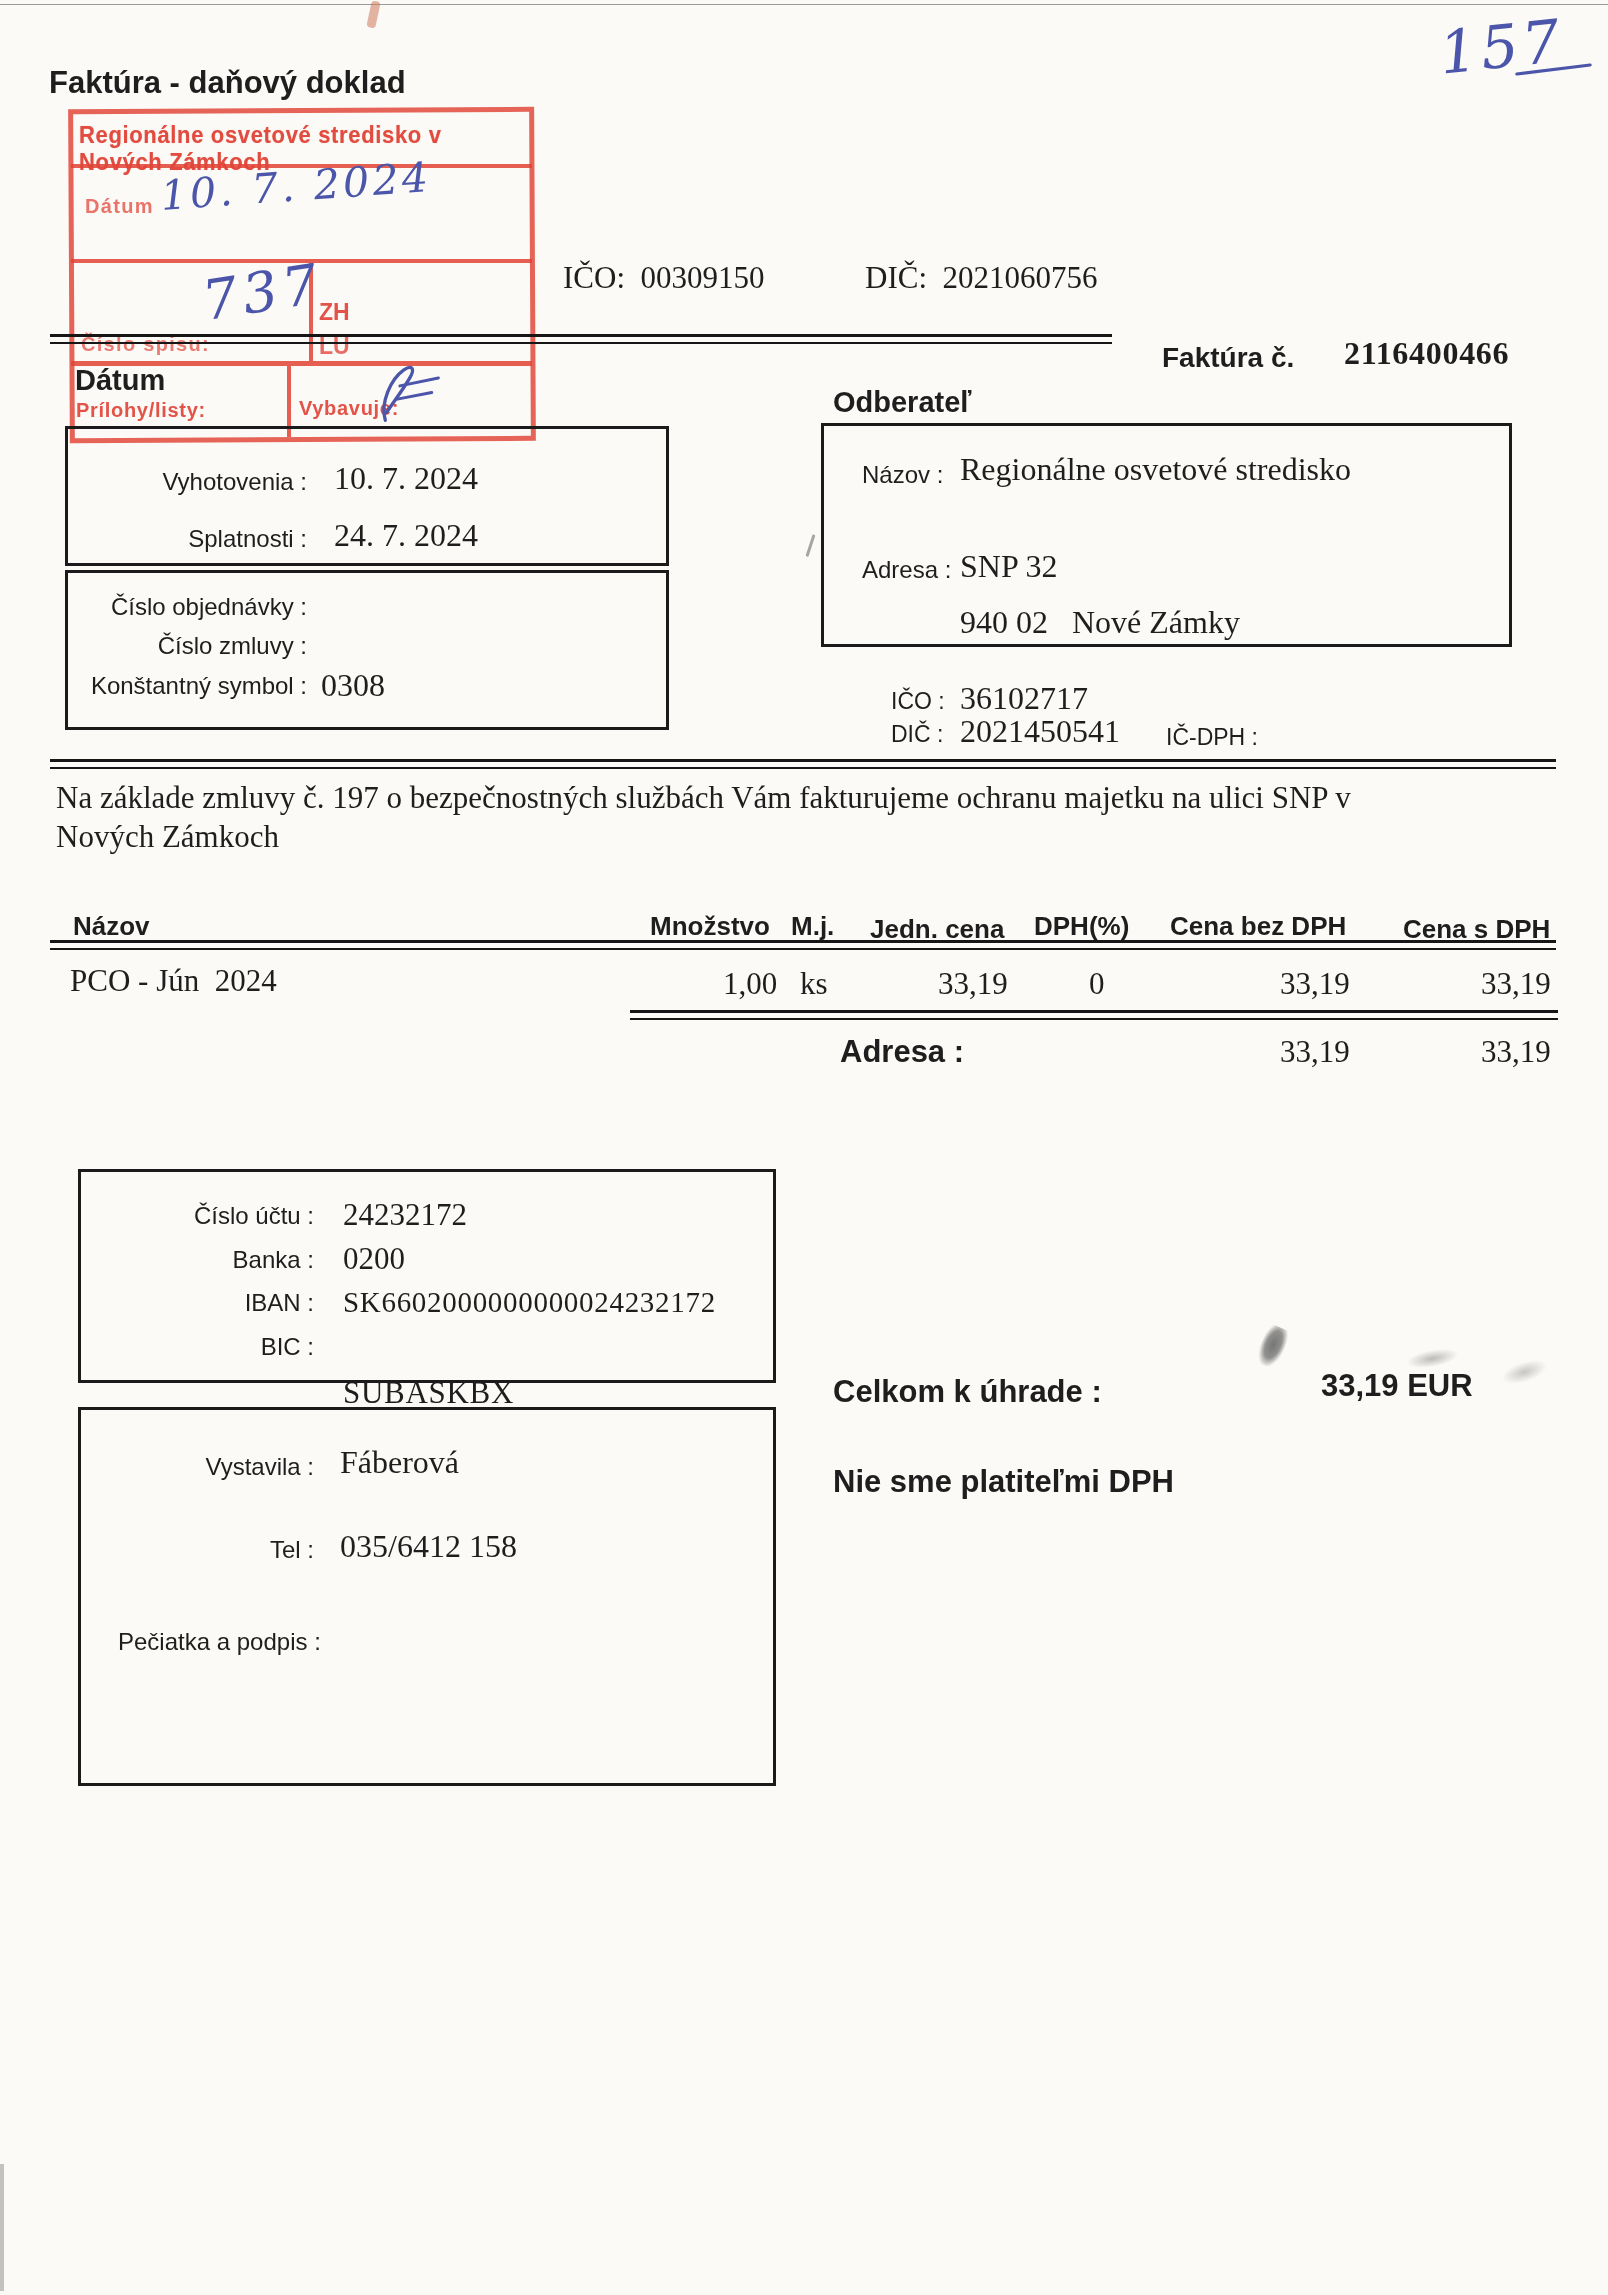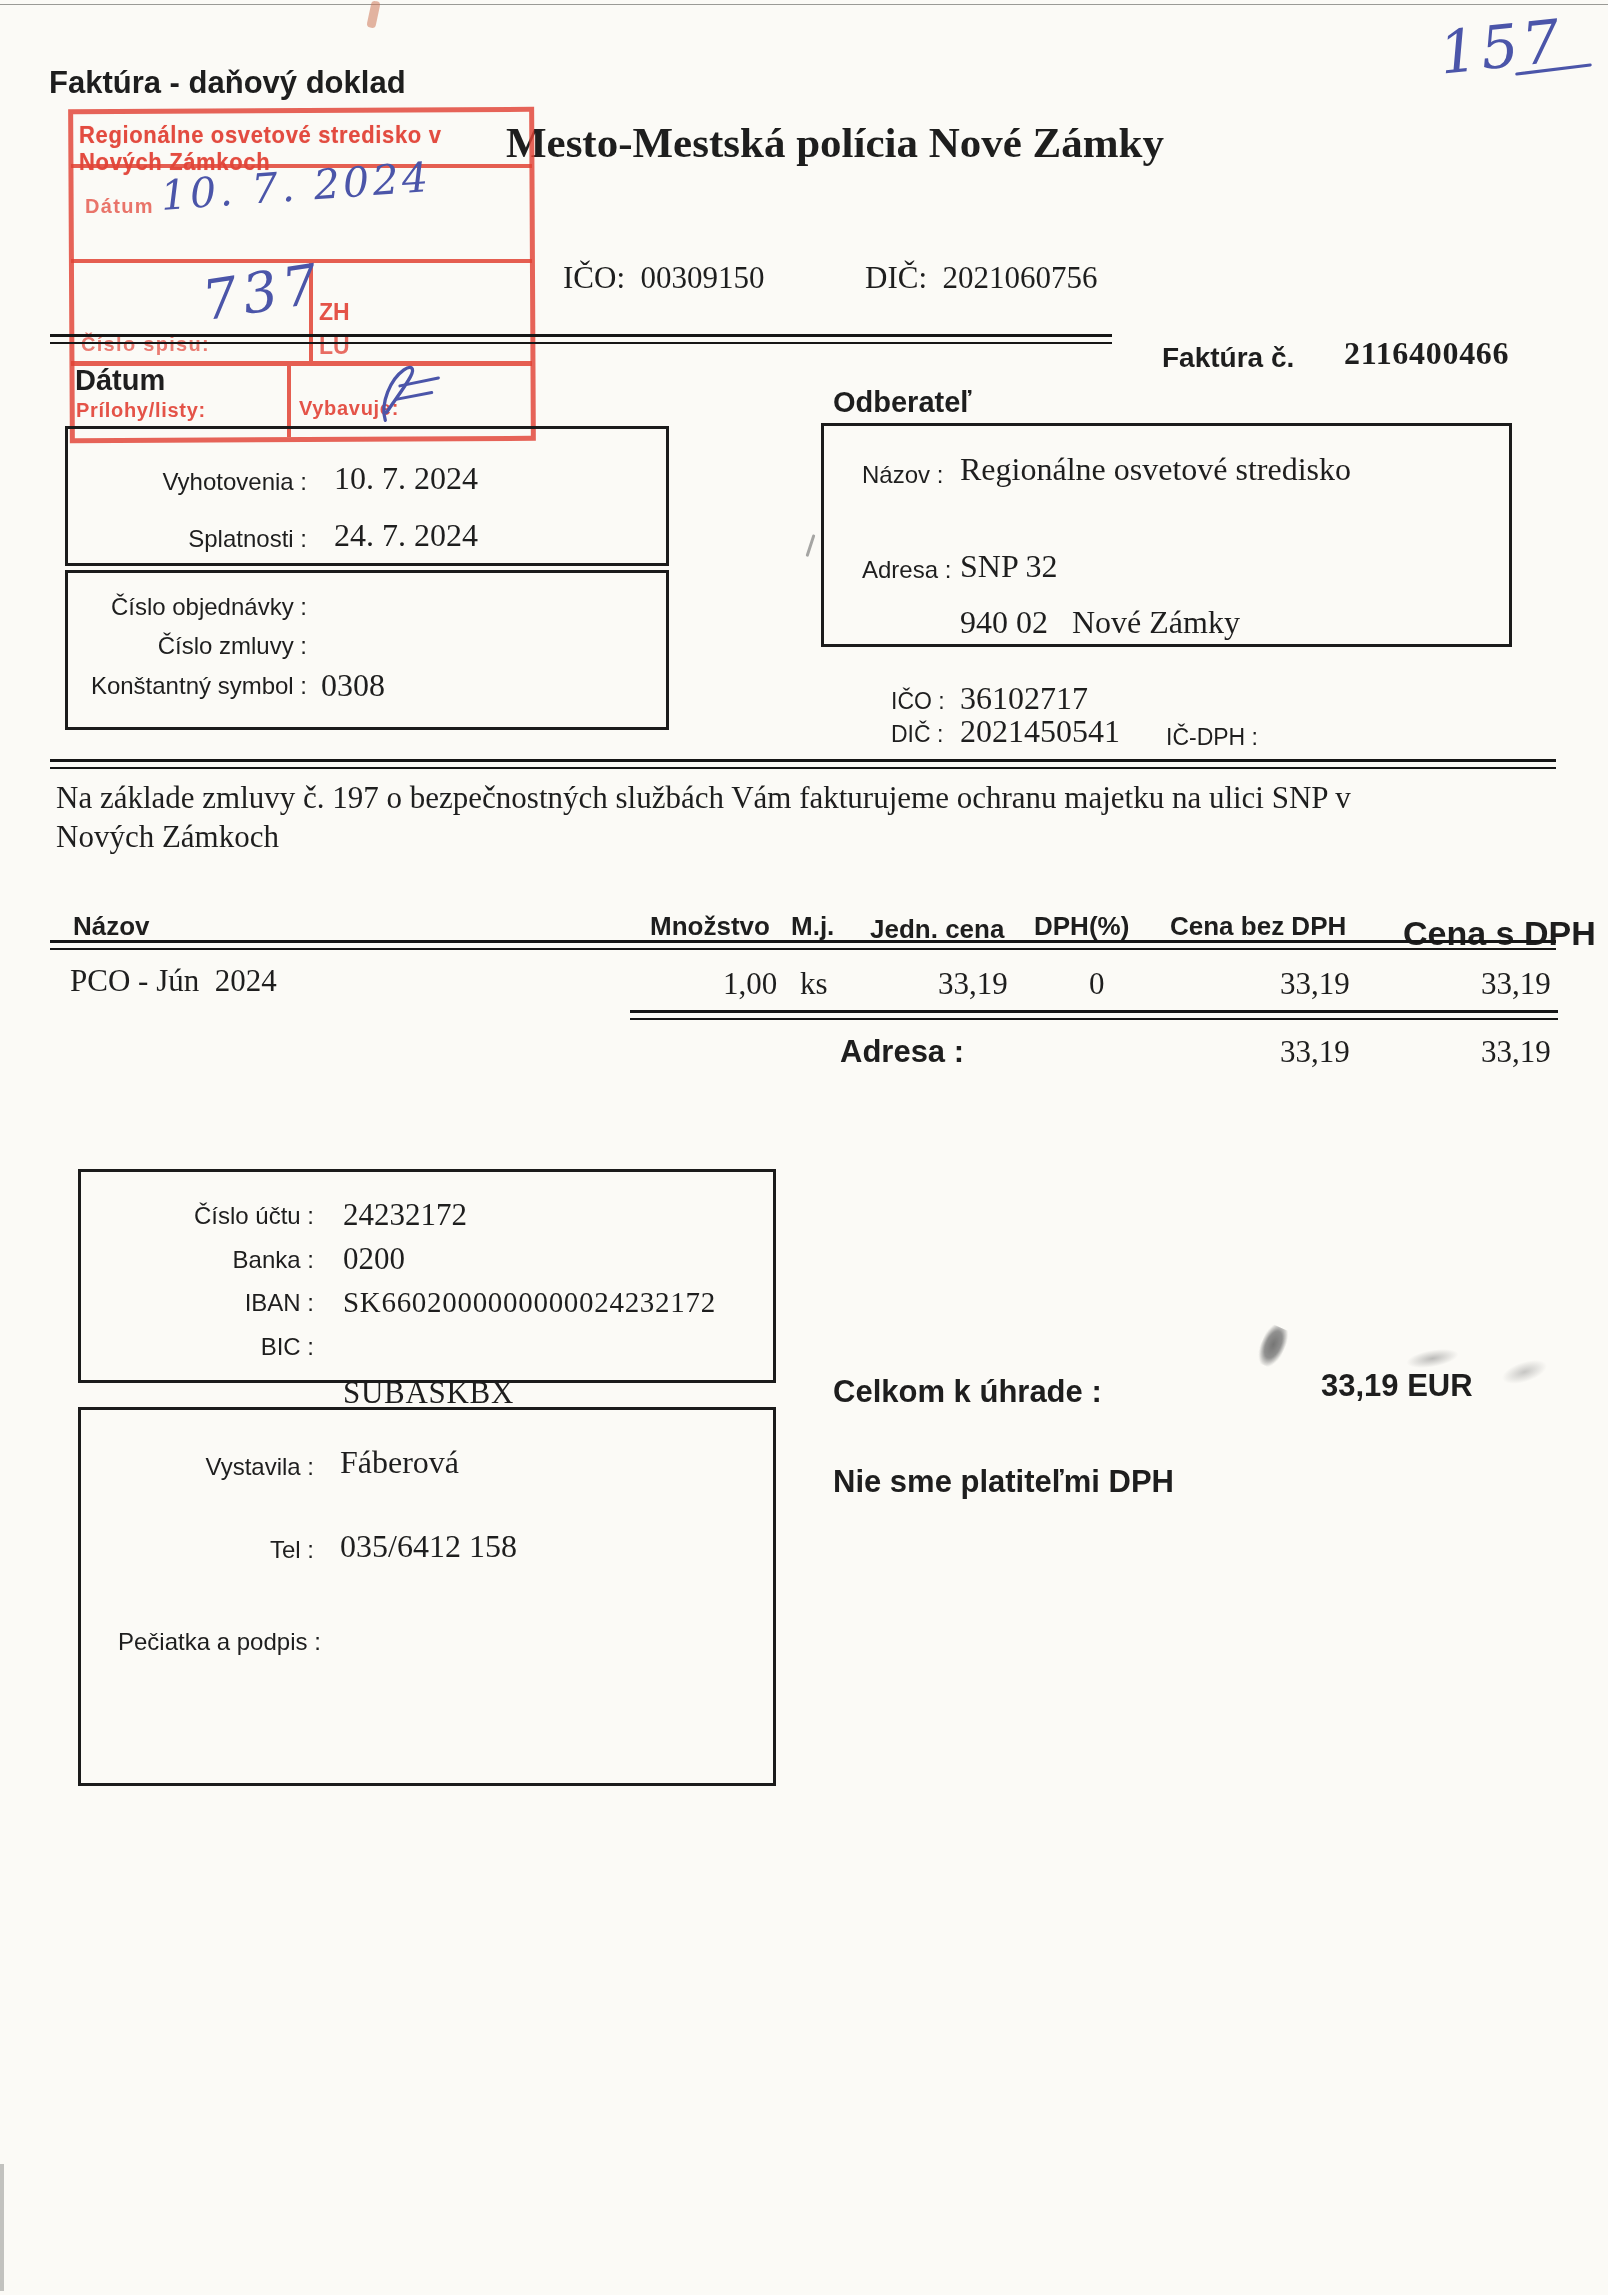--- a/index.html
+++ b/index.html
@@ -38,21 +38,20 @@
 <div id="page">
 
   <div class="artifact" style="left:0;top:4px;width:1609px;height:1.3px;background:#9a9a96;"></div>
   <div class="artifact" style="left:369px;top:1.3px;width:9.4px;height:27px;background:rgba(205,120,90,.55);transform:rotate(12deg);border-radius:4px;"></div>
 
   <div class="abs hw" style="left:1436px;top:18.7px;font-size:59px;transform:rotate(-6deg);letter-spacing:4px;">157</div>
   <div class="artifact" style="left:1515px;top:68px;width:77px;height:3.3px;background:#4b55a9;transform:rotate(-7deg);border-radius:2px;"></div>
 
   <div class="abs sans b" style="left:49px;top:65px;font-size:31px;">Faktúra - daňový doklad</div>
 
-  <div class="abs serif b center" style="left:401px;top:118px;width:868px;font-size:43px;">Mesto-Mestská polícia Nové Zámky</div>
   <div class="abs serif pre" style="left:563px;top:260px;font-size:31px;">IČO:  00309150</div>
   <div class="abs serif pre" style="left:865px;top:260px;font-size:31px;">DIČ:  2021060756</div>
 
   <div class="abs" style="left:69px;top:108px;width:466px;height:334px;border:5.3px solid rgba(224,66,52,.82);box-sizing:border-box;transform:rotate(-0.3deg);"></div>
   <div class="stampline" style="left:71px;top:164px;width:461px;height:4px;"></div>
   <div class="stampline" style="left:71px;top:259px;width:461px;height:4px;"></div>
   <div class="stampline" style="left:71px;top:361px;width:461px;height:4.7px;"></div>
   <div class="stampline" style="left:309px;top:263px;width:4px;height:98px;"></div>
   <div class="stampline" style="left:287px;top:366px;width:4px;height:71px;"></div>
 
@@ -112,21 +111,21 @@
 
   <div class="abs serif" style="left:56px;top:780px;font-size:31px;">Na základe zmluvy č. 197 o bezpečnostných službách Vám  fakturujeme ochranu majetku na ulici SNP v</div>
   <div class="abs serif" style="left:56px;top:819px;font-size:31px;text-align:center;">Nových Zámkoch</div>
 
   <div class="abs sans b" style="left:73px;top:911px;font-size:26px;">Názov</div>
   <div class="abs sans b" style="left:650px;top:911px;font-size:26px;">Množstvo</div>
   <div class="abs sans b" style="left:791px;top:911px;font-size:26px;">M.j.</div>
   <div class="abs sans b" style="left:870px;top:914px;font-size:26px;">Jedn. cena</div>
   <div class="abs sans b" style="left:1034px;top:911px;font-size:26px;">DPH(%)</div>
   <div class="abs sans b" style="left:1170px;top:911px;font-size:26px;">Cena bez DPH</div>
-  <div class="abs sans b" style="left:1403px;top:914px;font-size:34px;">Cena s DPH</div>
+  <div class="abs sans b" style="left:1403px;top:914px;font-size:26px;">Cena s DPH</div>
 
   <div class="dblrule" style="left:50px;top:940px;width:1506px;"></div>
 
   <div class="abs serif pre" style="left:70px;top:963px;font-size:31px;">PCO - Jún  2024</div>
   <div class="abs serif" style="left:723px;top:966px;font-size:31px;">1,00</div>
   <div class="abs serif" style="left:800px;top:966px;font-size:31px;">ks</div>
   <div class="abs serif" style="left:938px;top:966px;font-size:31px;">33,19</div>
   <div class="abs serif" style="left:1089px;top:966px;font-size:31px;">0</div>
   <div class="abs serif" style="left:1280px;top:966px;font-size:31px;">33,19</div>
   <div class="abs serif" style="left:1481px;top:966px;font-size:31px;">33,19</div>

